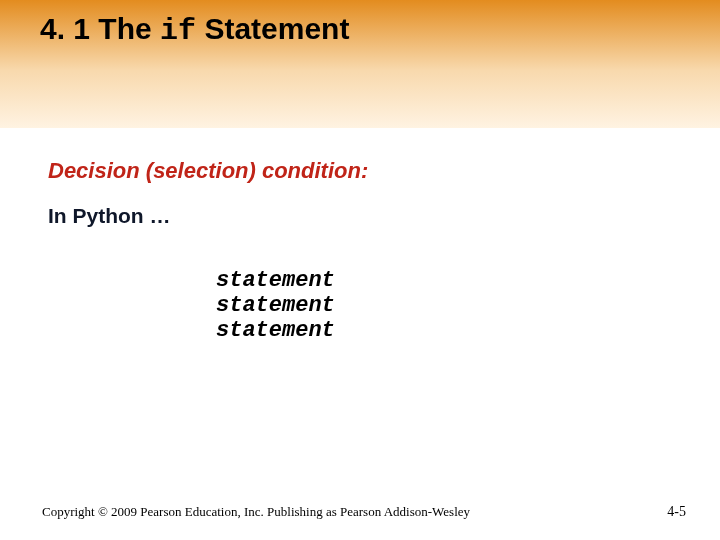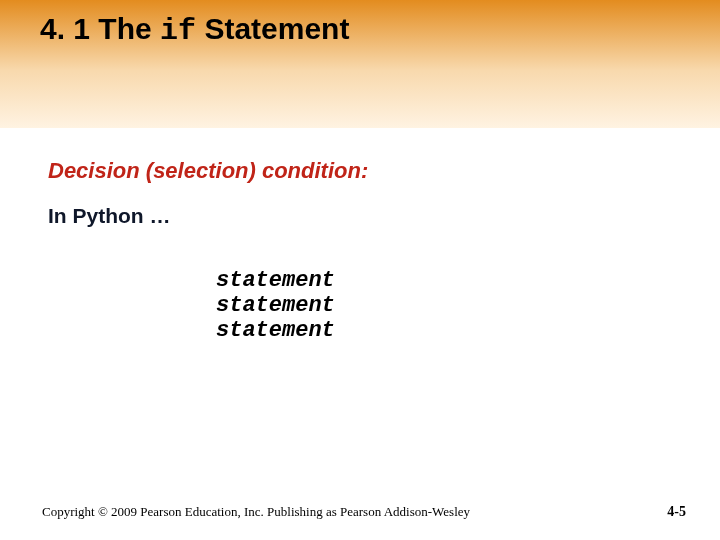--- a/index.html
+++ b/index.html
@@ -67,21 +67,20 @@
     font-size: 13px;
     color: #000;
   }
   .footer-right {
     position: absolute;
     right: 34px;
     bottom: 20px;
     font-family: Georgia, 'Times New Roman', serif;
     font-size: 14px;
     color: #000;
-    font-weight: bold;
   }
 </style>
 </head>
 <body>
 
 <div class="header-band">
   <h1 class="title">
     <span>4. 1 The </span><span class="mono">if</span><span> Statement</span>
   </h1>
 </div>

